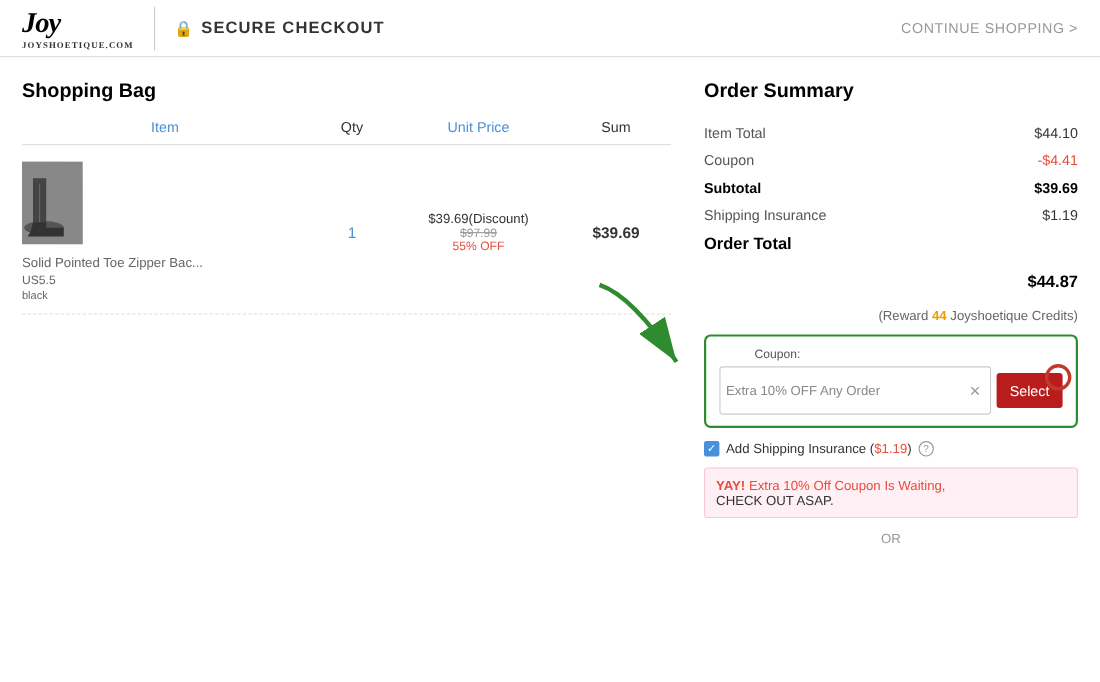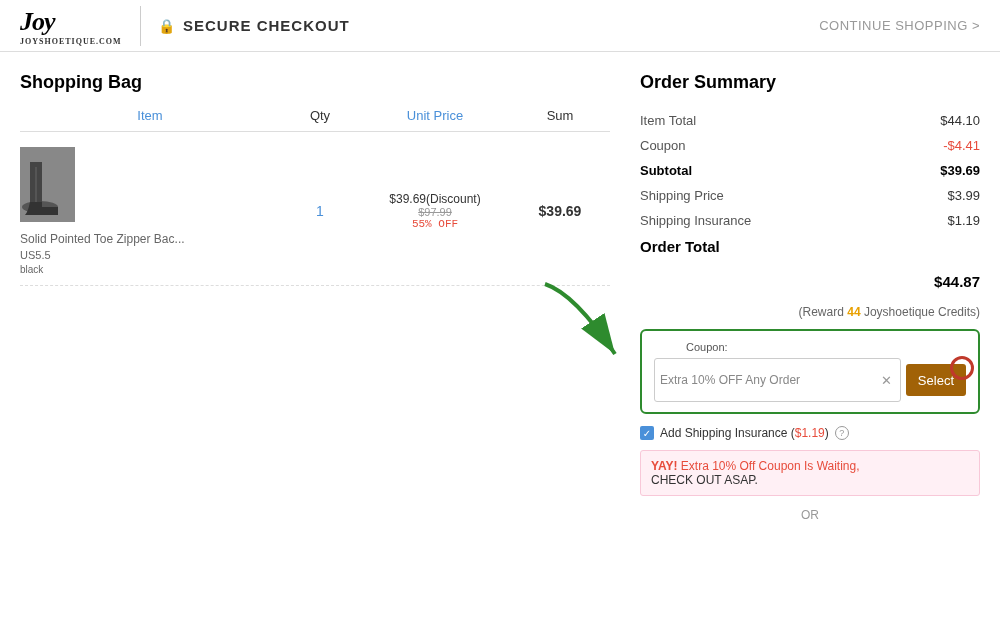--- a/index.html
+++ b/index.html
@@ -152,21 +152,20 @@
       font-size: 12px;
     }
     .price-original {
       color: #999;
       text-decoration: line-through;
       font-size: 11px;
     }
     .price-off {
       color: #e74c3c;
       font-size: 11px;
-      font-family: Liberation Mono, monospace;
     }
     .col-sum-val {
       text-align: center;
       font-weight: bold;
       font-size: 14px;
     }
 
     
     .order-summary {
       width: 340px;
@@ -240,21 +239,21 @@
       flex: 1;
       background: transparent;
     }
     .coupon-clear {
       color: #999;
       cursor: pointer;
       font-size: 13px;
       padding: 0 3px;
     }
     .select-btn {
-      background: #a16207;
+      background: #b91c1c;
       color: #fff;
       border: none;
       padding: 6px 12px;
       font-size: 13px;
       cursor: pointer;
       border-radius: 3px;
       height: 32px;
       position: relative;
     }
     .select-btn-circle {
@@ -421,24 +420,20 @@
       </div>
       <div class="summary-row coupon">
         <span class="label">Coupon</span>
         <span class="value">-$4.41</span>
       </div>
       <div class="summary-row subtotal">
         <span class="label">Subtotal</span>
         <span class="value">$39.69</span>
       </div>
       <div class="summary-row">
-        <span class="label">Shipping Price</span>
-        <span class="value">$3.99</span>
-      </div>
-      <div class="summary-row">
         <span class="label">Shipping Insurance</span>
         <span class="value">$1.19</span>
       </div>
       <div class="summary-row total">
         <span class="label">Order Total</span>
         <span class="value">$44.87</span>
       </div>
     </div>
 
     <div class="reward-line">

